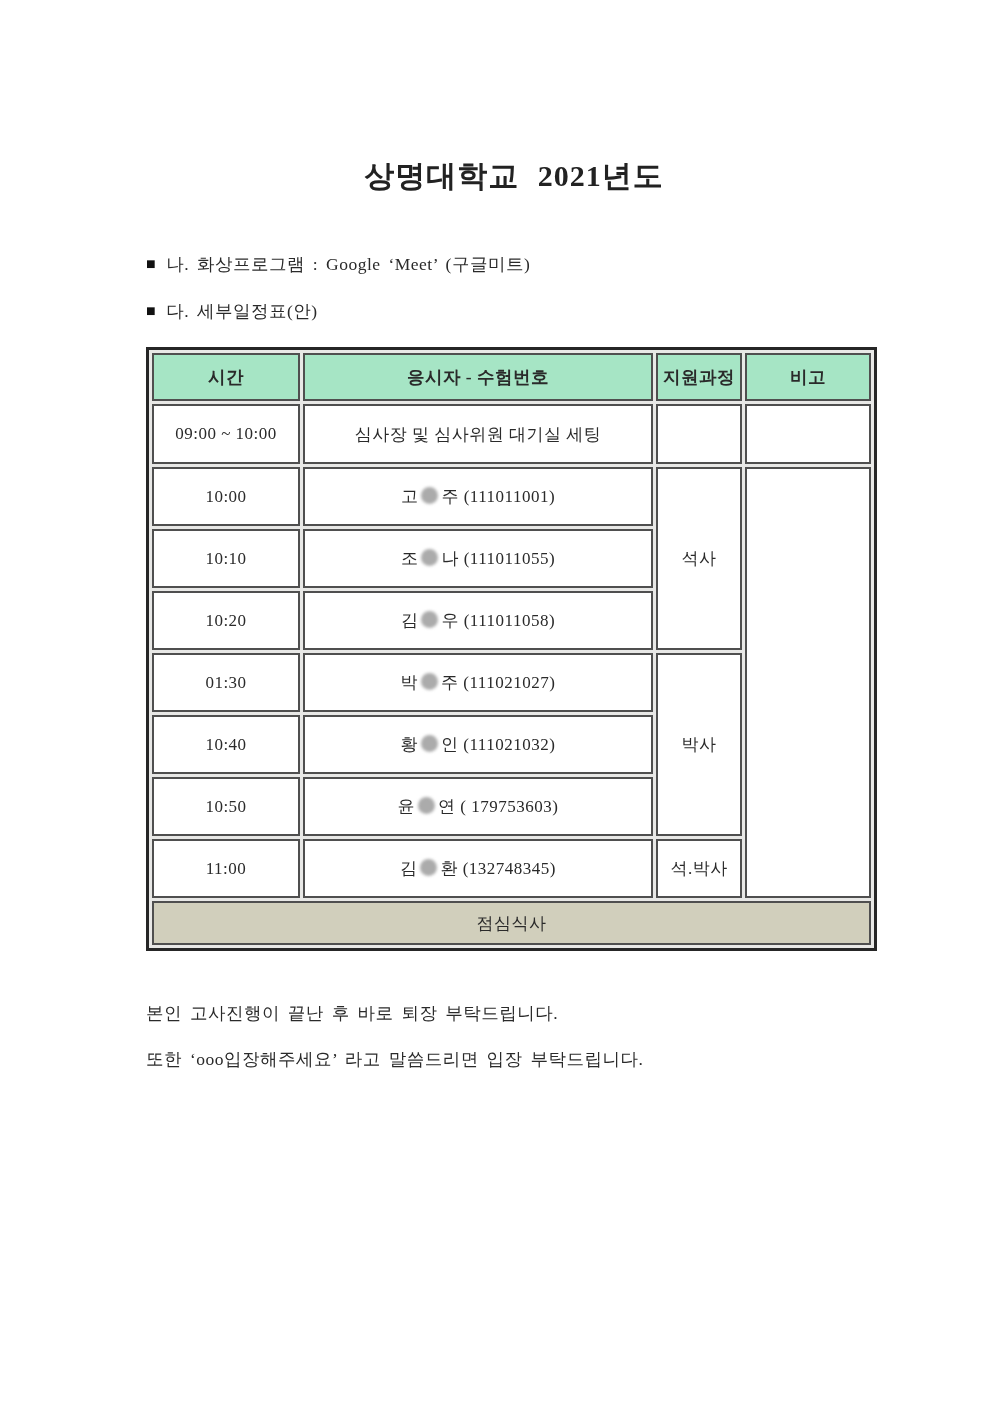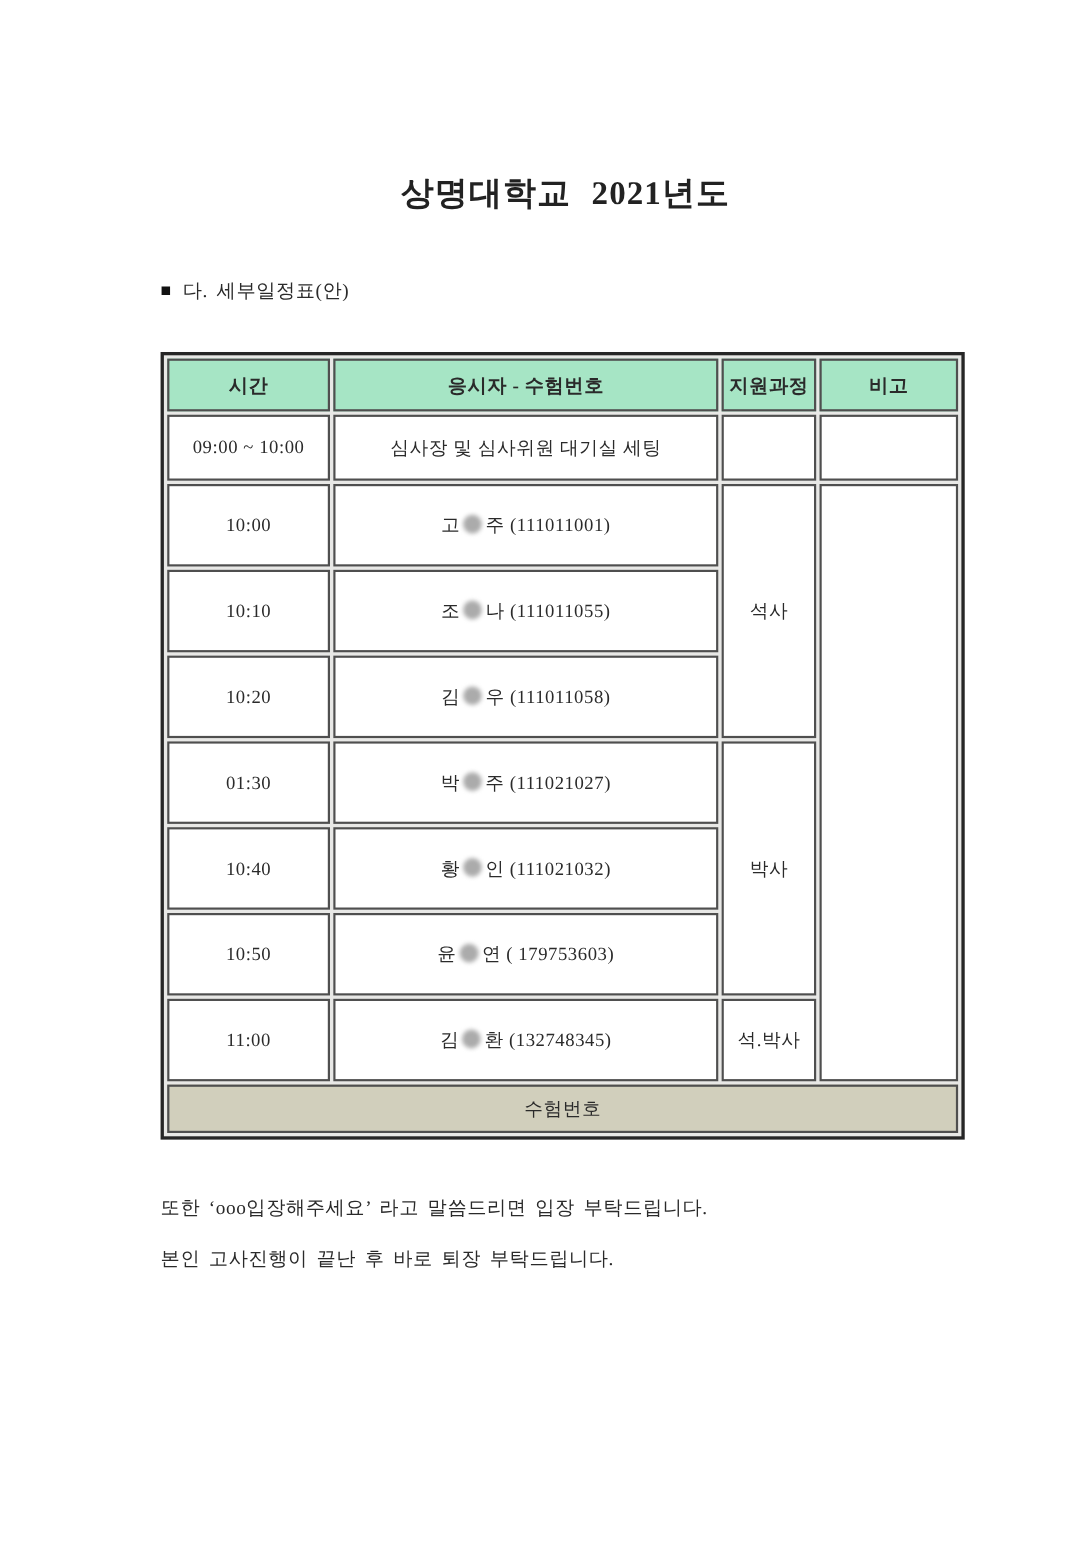--- a/index.html
+++ b/index.html
@@ -40,21 +40,21 @@
   .bullets .sq {
     display:inline-block;
     font-size:16px;
     color:#111;
     margin-right:10px;
     vertical-align:1px;
   }
 
   
   table.schedule {
-    margin-top:44px;
+    margin-top:24px;
     border-collapse:separate;
     border-spacing:3px;
     background:#e8e8e6;
     border:3px solid #262626;
     table-layout:fixed;
     width:731px;
     box-sizing:border-box;
   }
   table.schedule td, table.schedule th {
     box-sizing:border-box;
@@ -73,21 +73,21 @@
   col.c-prog { width:86px;  }
   col.c-note { width:126px; }
 
   tr.row-header th {
     background:var(--header-bg,#a6e5c5);
     font-weight:bold;
     font-size:17.5px;
     height:48px;
   }
   tr.row-setup td { height:60px; }
-  tr.row-data  td { height:75px; }
+  tr.row-data  td { height:59px; }
   tr.row-lunch td {
     background:var(--lunch-bg,#d1cfbc);
     height:44px;
   }
 
   
   .redact {
     display:inline-block;
     width:17px; height:17px;
     background:#ababab;
@@ -113,20 +113,23 @@
 
 <div class="page">
 
   <header class="titles">
     <h1>상명대학교 2021년도</h1>
   </header>
 
   <div class="content">
 
     <ul class="bullets">
+      <li>
+        <span class="sq">■</span><span>나. 화상프로그램 : Google ‘Meet’ (구글미트)</span>
+      </li>
       <li>
         <span class="sq">■</span><span>다. 세부일정표(안)</span>
       </li>
     </ul>
 
     <table class="schedule">
       <colgroup>
         <col class="c-time">
           <col class="c-app">
           <col class="c-prog">
@@ -194,24 +197,24 @@
 
         <tr class="row-data">
           <td>11:00</td>
           <td>
             <span>김</span><span class="redact"></span><span>환 (132748345)</span>
           </td>
           <td>석.박사</td>
         </tr>
 
         <tr class="row-lunch">
-          <td colspan="4">수험번호</td>
+          <td colspan="4">점심식사</td>
         </tr>
       </tbody>
     </table>
 
     <div class="footer">
+      <p>본인 고사진행이 끝난 후 바로 퇴장 부탁드립니다.</p>
       <p>또한 ‘ooo입장해주세요’ 라고 말씀드리면 입장 부탁드립니다.</p>
-      <p>본인 고사진행이 끝난 후 바로 퇴장 부탁드립니다.</p>
     </div>
 
   </div>
 </div>
 
 </body></html>

